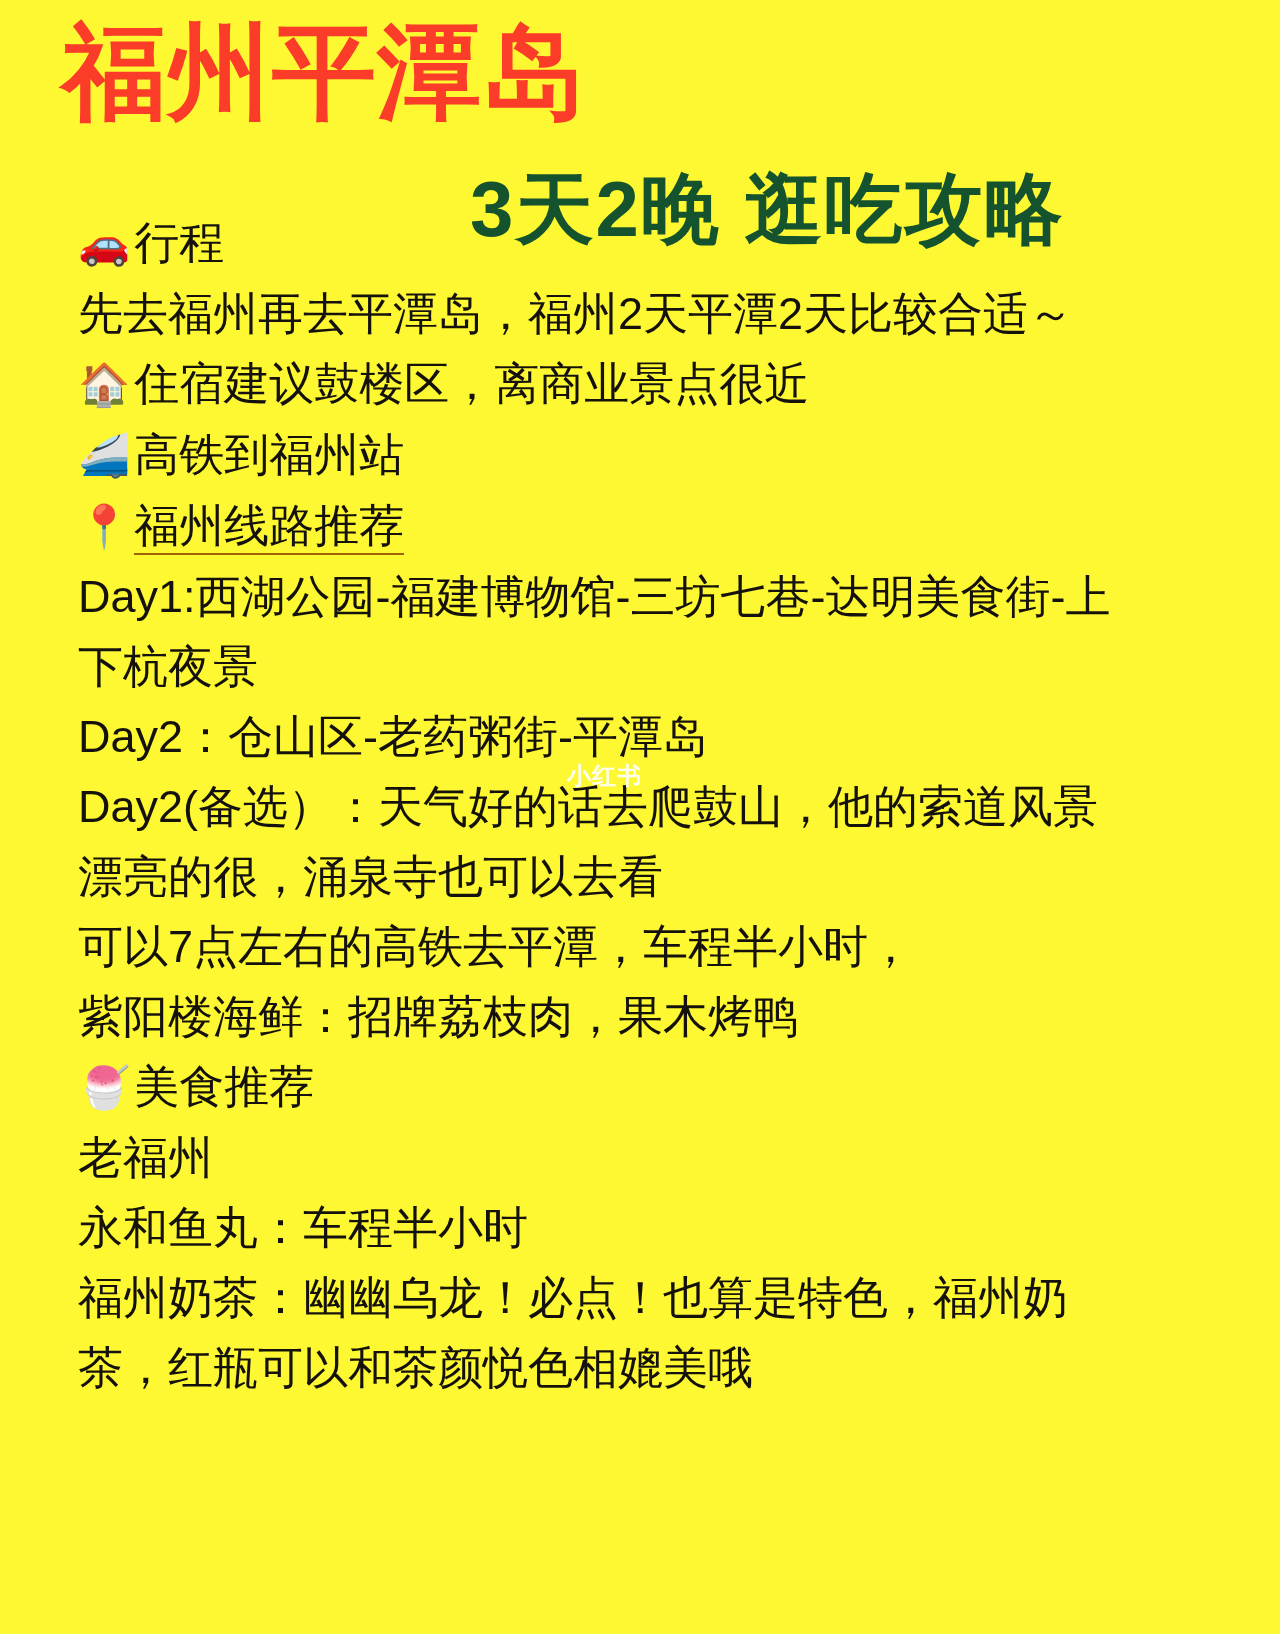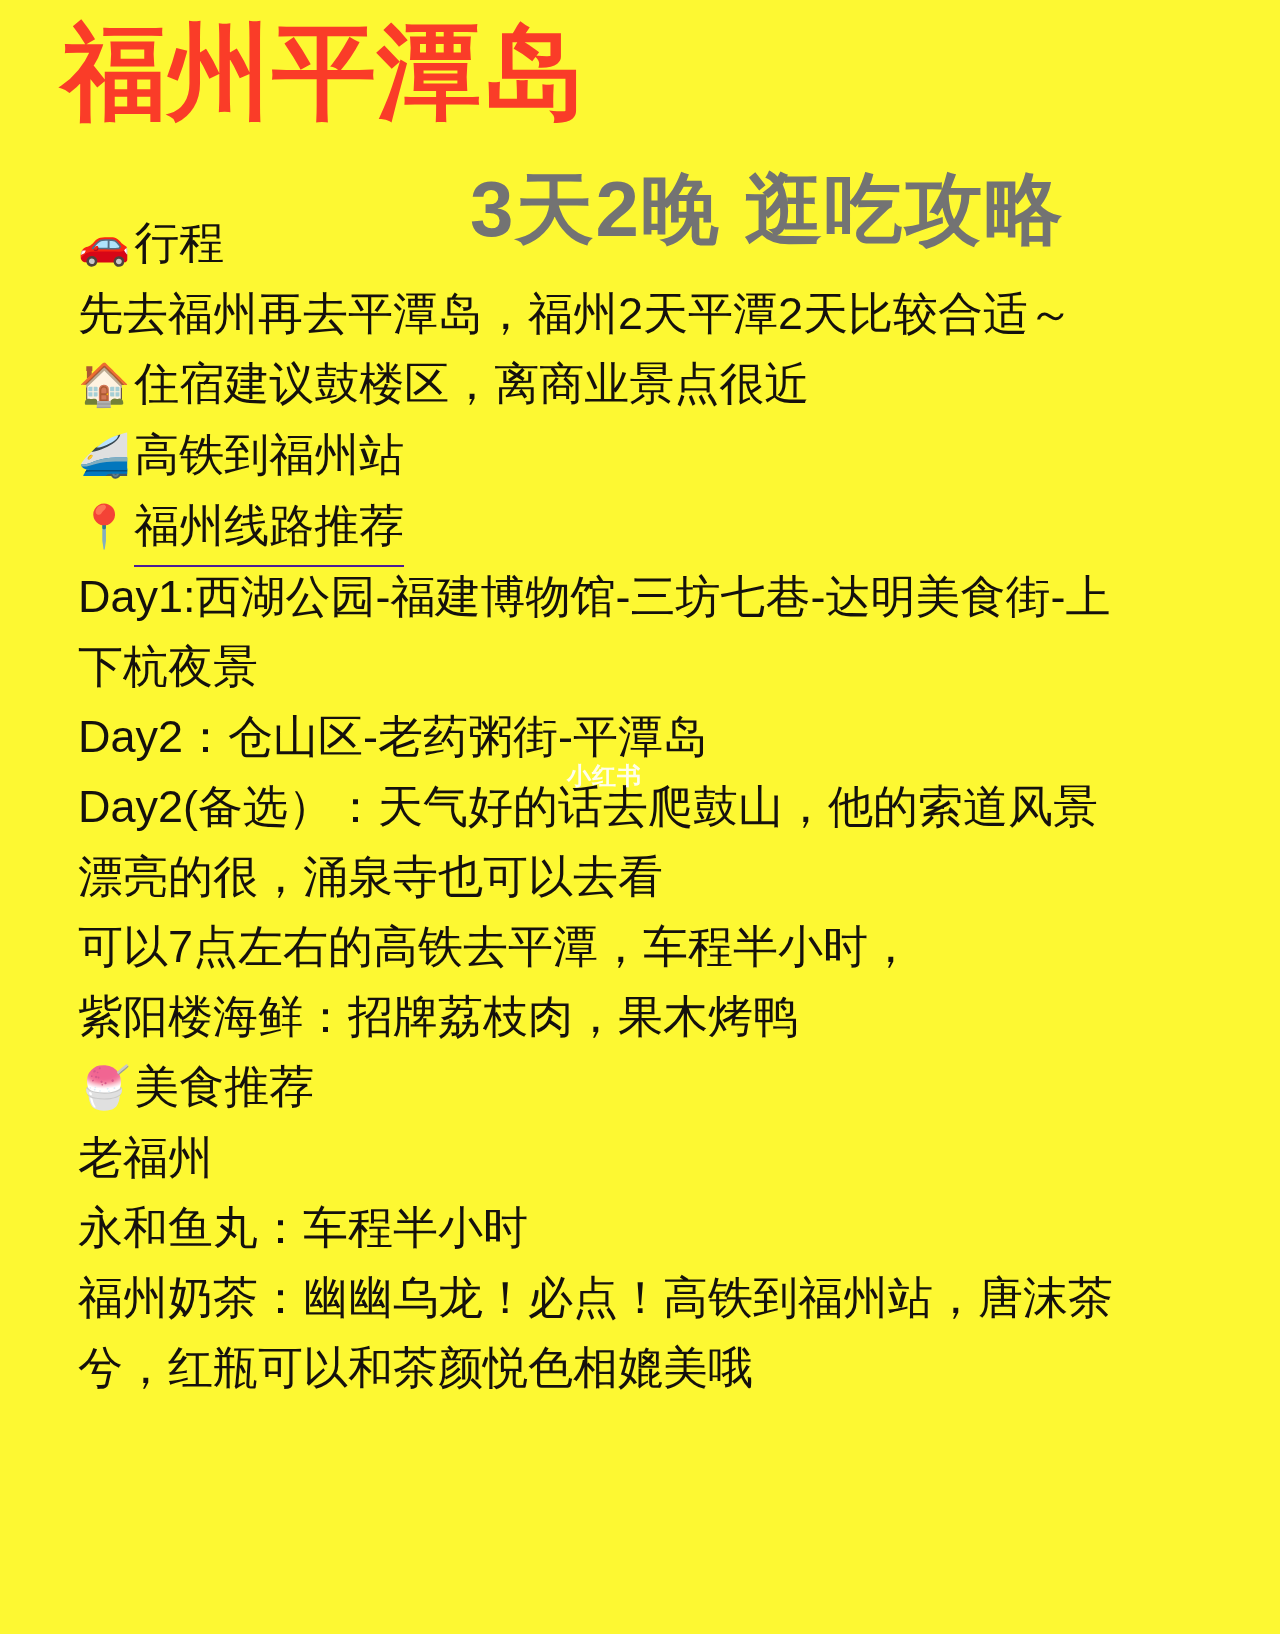--- a/index.html
+++ b/index.html
@@ -29,21 +29,21 @@
     letter-spacing: 1px;
     line-height: 1.12;
     white-space: nowrap;
   }
   .title-sub {
     position: absolute;
     left: 470px;
     top: 158px;
     font-size: 78px;
     font-weight: bold;
-    color: #737373;
+    color: #14532d;
     letter-spacing: 2px;
     white-space: nowrap;
   }
   .body-text {
     position: absolute;
     left: 78px;
     top: 208px;
     width: 1130px;
     font-size: 45px;
     line-height: 70px;
@@ -56,22 +56,22 @@
   }
   .line.wrap {
     width: 1040px;
   }
   .emoji {
     font-family: "DejaVu Sans", sans-serif;
     font-size: 42px;
     margin-right: 4px;
   }
   .heading-underline {
-    border-bottom: 2px solid #4c1d95;
-    padding-bottom: 14px;
+    border-bottom: 2px solid #a16207;
+    padding-bottom: 2px;
   }
   .watermark {
     position: absolute;
     left: 567px;
     top: 760px;
     font-size: 24px;
     font-weight: bold;
     color: #ffffff;
     opacity: 0.92;
     letter-spacing: 1px;
@@ -111,19 +111,19 @@
     <div class="line wrap">Day2(备选）：天气好的话去爬鼓山，他的索道风景漂亮的很，涌泉寺也可以去看</div>
     <div class="line wrap">可以7点左右的高铁去平潭，车程半小时，</div>
 
     <div class="line wrap">紫阳楼海鲜：招牌荔枝肉，果木烤鸭</div>
 
     <div class="line">
       <span class="emoji">🍧</span><span>美食推荐</span>
     </div>
     <div class="line wrap">老福州</div>
     <div class="line wrap">永和鱼丸：车程半小时</div>
-    <div class="line wrap">福州奶茶：幽幽乌龙！必点！高铁到福州站，唐沫茶兮，红瓶可以和茶颜悦色相媲美哦</div>
+    <div class="line wrap">福州奶茶：幽幽乌龙！必点！也算是特色，福州奶茶，红瓶可以和茶颜悦色相媲美哦</div>
 
   </div>
 
   <div class="watermark">小红书</div>
 
 </div>
 
 </body></html>

